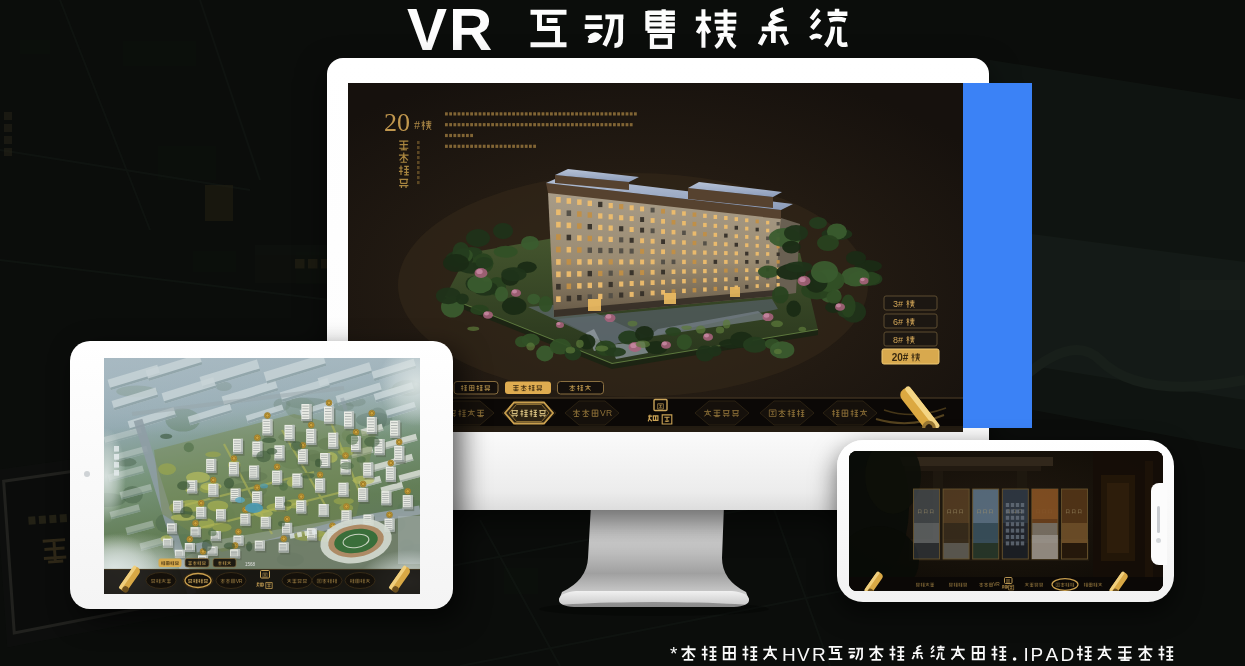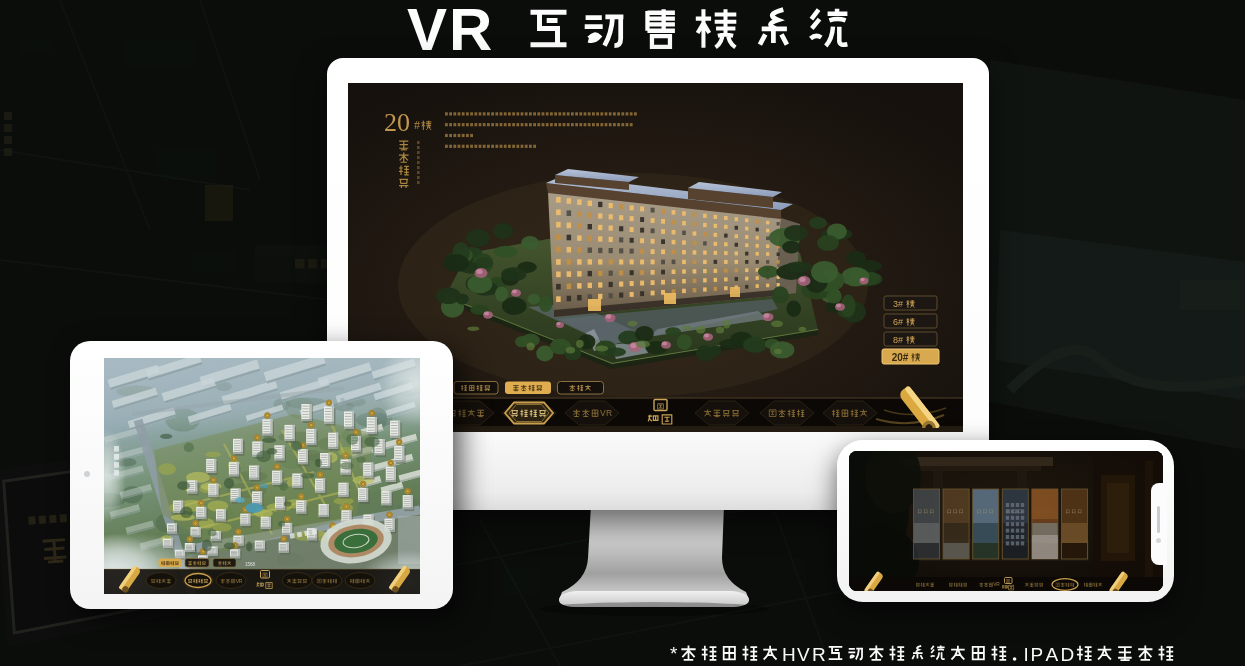--- a/index.html
+++ b/index.html
@@ -147,21 +147,21 @@
           <stop offset="100%" stop-color="#c5c5c5"></stop>
         </linearGradient>
       </defs>
       <path d="M591 505 L724 505 L722 558 Q722 580 746 592 L749 600 L559 600 L562 592 Q587 580 588 558 Z" fill="url(#neck)"></path>
       <path d="M559 600 Q559 593 576 591 L732 591 Q749 593 749 600 Q749 606 734 607 L574 607 Q559 606 559 600 Z" fill="url(#bse)"></path>
       <ellipse cx="654" cy="609" rx="115" ry="7" fill="#000" opacity="0.3"></ellipse>
     </svg></div>
 
 <div class="abs" style="left:327px;top:58px;width:662px;height:452px;background:linear-gradient(180deg,#ffffff 0%,#fdfdfd 80%,#ececec 96%,#dddddd 100%);border-radius:16px;box-shadow:0 12px 30px rgba(0,0,0,0.55)"></div>
 
-<div class="abs" style="left:348px;top:83px;width:615px;height:345px;background:#3b82f6;overflow:hidden">
+<div class="abs" style="left:348px;top:83px;width:684px;height:345px;background:#3b82f6;overflow:hidden">
     <svg width="615" height="345" viewBox="0 0 615 345" xmlns="http://www.w3.org/2000/svg" style="position:absolute;left:0;top:0">
 <defs>
 <radialGradient id="mglow" cx="47%" cy="60%" r="68%">
           <stop offset="0%" stop-color="#30261a"></stop>
           <stop offset="55%" stop-color="#221a12"></stop>
           <stop offset="100%" stop-color="#16110d"></stop>
         </radialGradient>
 <linearGradient id="fac" x1="0" y1="0" x2="0" y2="1">
           <stop offset="0%" stop-color="#a89c88"></stop>
           <stop offset="55%" stop-color="#9a8b72"></stop>

